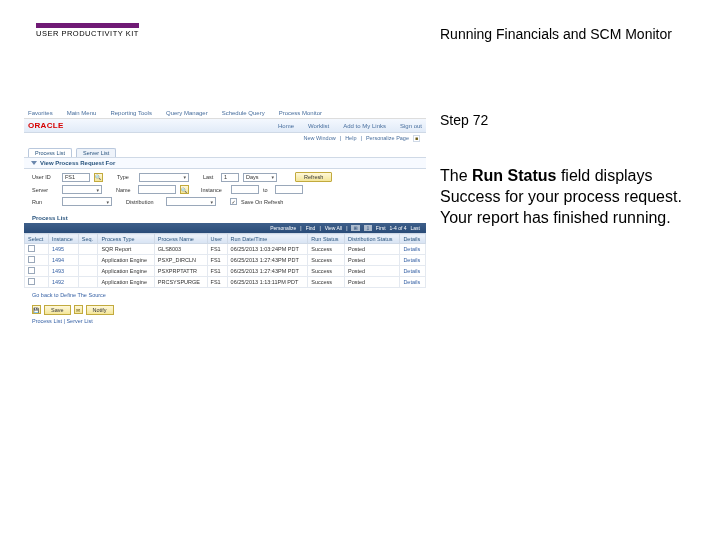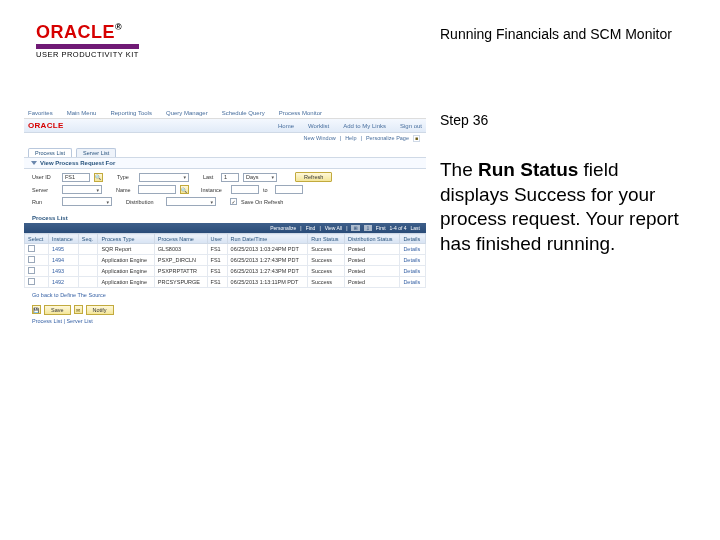--- a/index.html
+++ b/index.html
@@ -7,21 +7,21 @@
 
   
   .logo-block { position: absolute; left: 36px; top: 22px; }
   .logo-oracle { font-family: Arial, sans-serif; font-weight: 900; font-size: 18px; color: #d60000; letter-spacing: 0.5px; }
   .logo-reg { font-size: 9px; vertical-align: top; color: #000; }
   .logo-sub { font-size: 7.5px; letter-spacing: 0.5px; color: #000; border-top: 5px solid #701a75; padding-top: 1px; margin-top: 1px; }
   .title { position: absolute; left: 440px; top: 26px; font-size: 14px; }
 
   
   .step-label { position: absolute; left: 440px; top: 112px; font-size: 14px; }
-  .desc { position: absolute; left: 440px; top: 158px; width: 250px; font-size: 19px; line-height: 1.3; }
+  .desc { position: absolute; left: 440px; top: 166px; width: 250px; font-size: 16px; line-height: 1.3; }
   .desc .bold { font-weight: bold; }
 
   
   .panel { position: absolute; left: 24px; top: 108px; width: 402px; height: 200px; font-size: 6px; color: #333; }
 
   .nav1 { height: 11px; display: flex; align-items: center; gap: 14px; padding-left: 4px; color: #486e9d; border-bottom: 1px solid #ddd; }
   .nav2 { height: 14px; display: flex; align-items: center; gap: 18px; padding-left: 82px; color: #486e9d; background: linear-gradient(#eaf1fb,#c9d9ef); border-bottom: 1px solid #9bb3d1; }
   .row-logo { height: 14px; background: linear-gradient(#f4f8fe,#e1ebf8); display: flex; align-items: center; justify-content: space-between; padding: 0 4px; border-bottom: 1px solid #cfd9e6; }
   .row-logo .ora { font-weight: 900; color: #d60000; font-size: 8px; letter-spacing: 0.3px; }
 
@@ -55,29 +55,26 @@
   .save-row { padding: 3px 8px; display: flex; gap: 3px; }
   .btn-mini { border: 1px solid #c2aa3e; background: linear-gradient(#fff8d9,#f4e69a); height: 10px; padding: 0 6px; font-size: 5.5px; display: inline-flex; align-items: center; }
   .icon-sq { width: 9px; height: 9px; border: 1px solid #c2aa3e; background: linear-gradient(#fff8d9,#f4e69a); display: inline-flex; align-items: center; justify-content: center; font-size: 5px; color: #6b5a12; }
 
   .tiny { font-size: 5.5px; color: #3863a6; padding-left: 8px; }
 </style>
 </head>
 <body>
 
 <div class="logo-block">
-  <div class="logo-oracle">
-    <span>ORACLE</span><span class="logo-reg">®</span>
-  </div>
   <div class="logo-sub">USER PRODUCTIVITY KIT</div>
 </div>
 
 <div class="title">Running Financials and SCM Monitor</div>
 
-<div class="step-label">Step 36</div>
+<div class="step-label">Step 72</div>
 
 <div class="desc">
   <span>The </span><span class="bold">Run Status</span><span> field displays Success for your process request. Your report has finished running.</span>
 </div>
 
 <div class="panel">
 
   <div class="nav1">
     <span>Favorites</span>
     <span>Main Menu</span>

